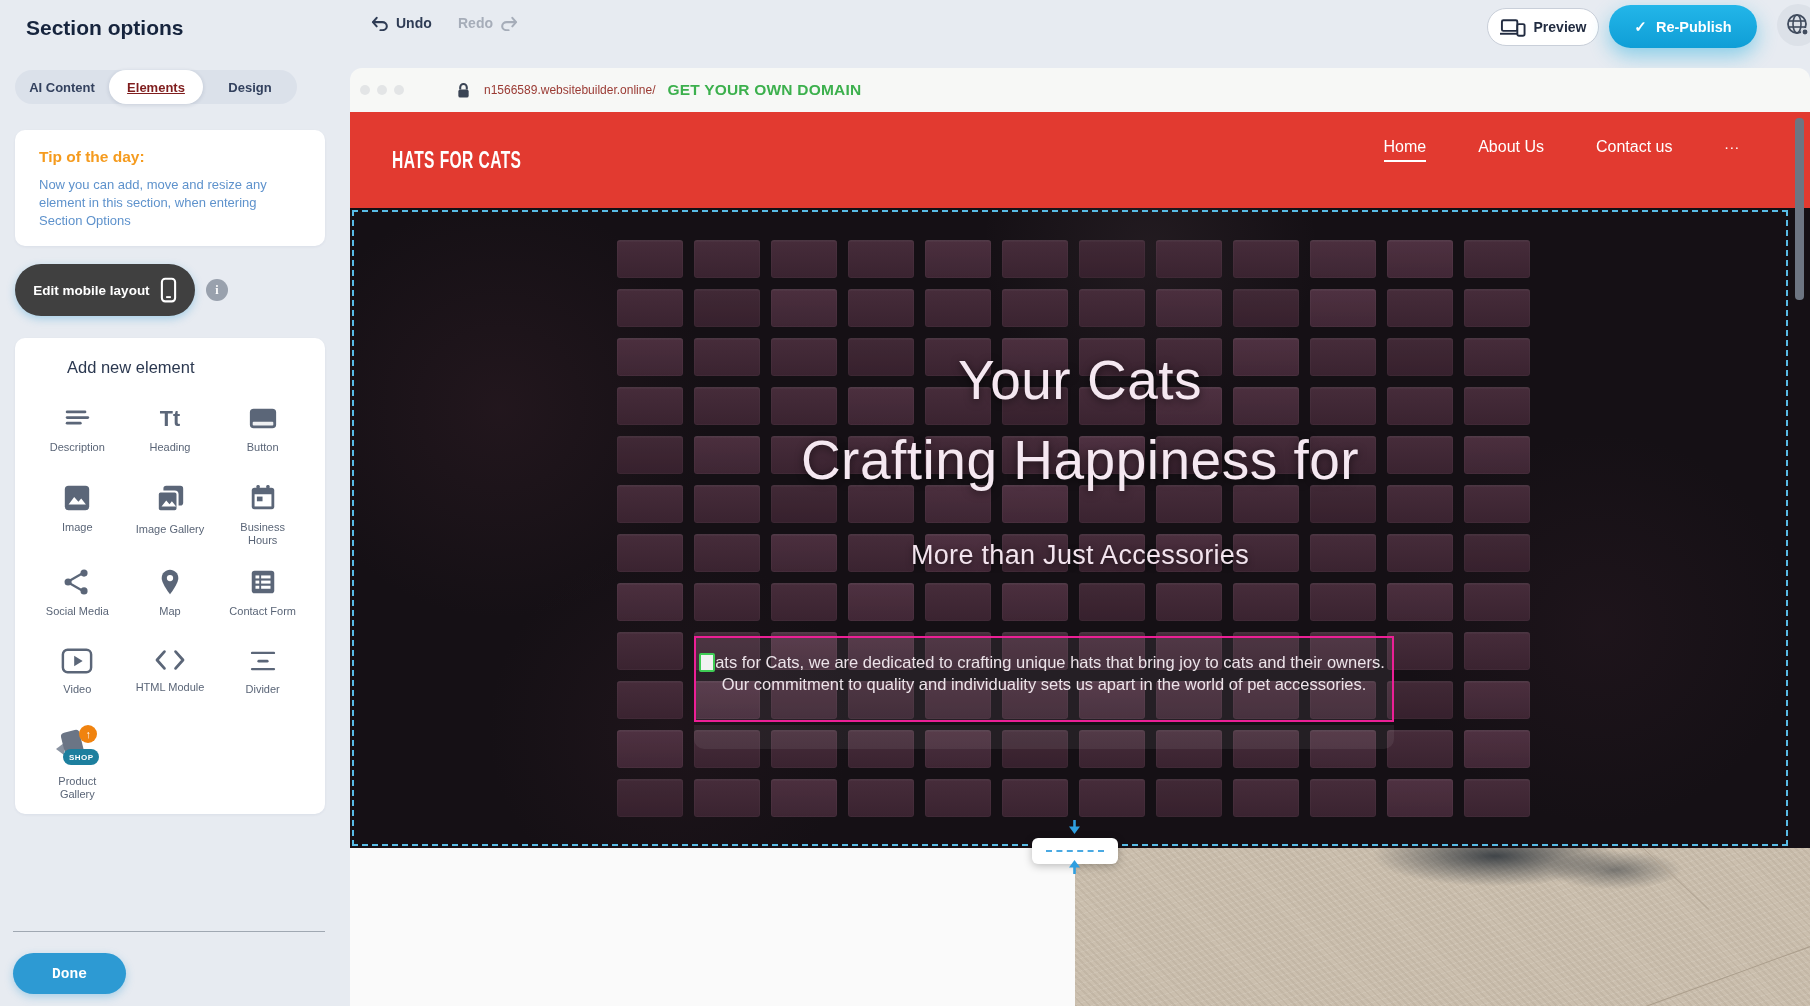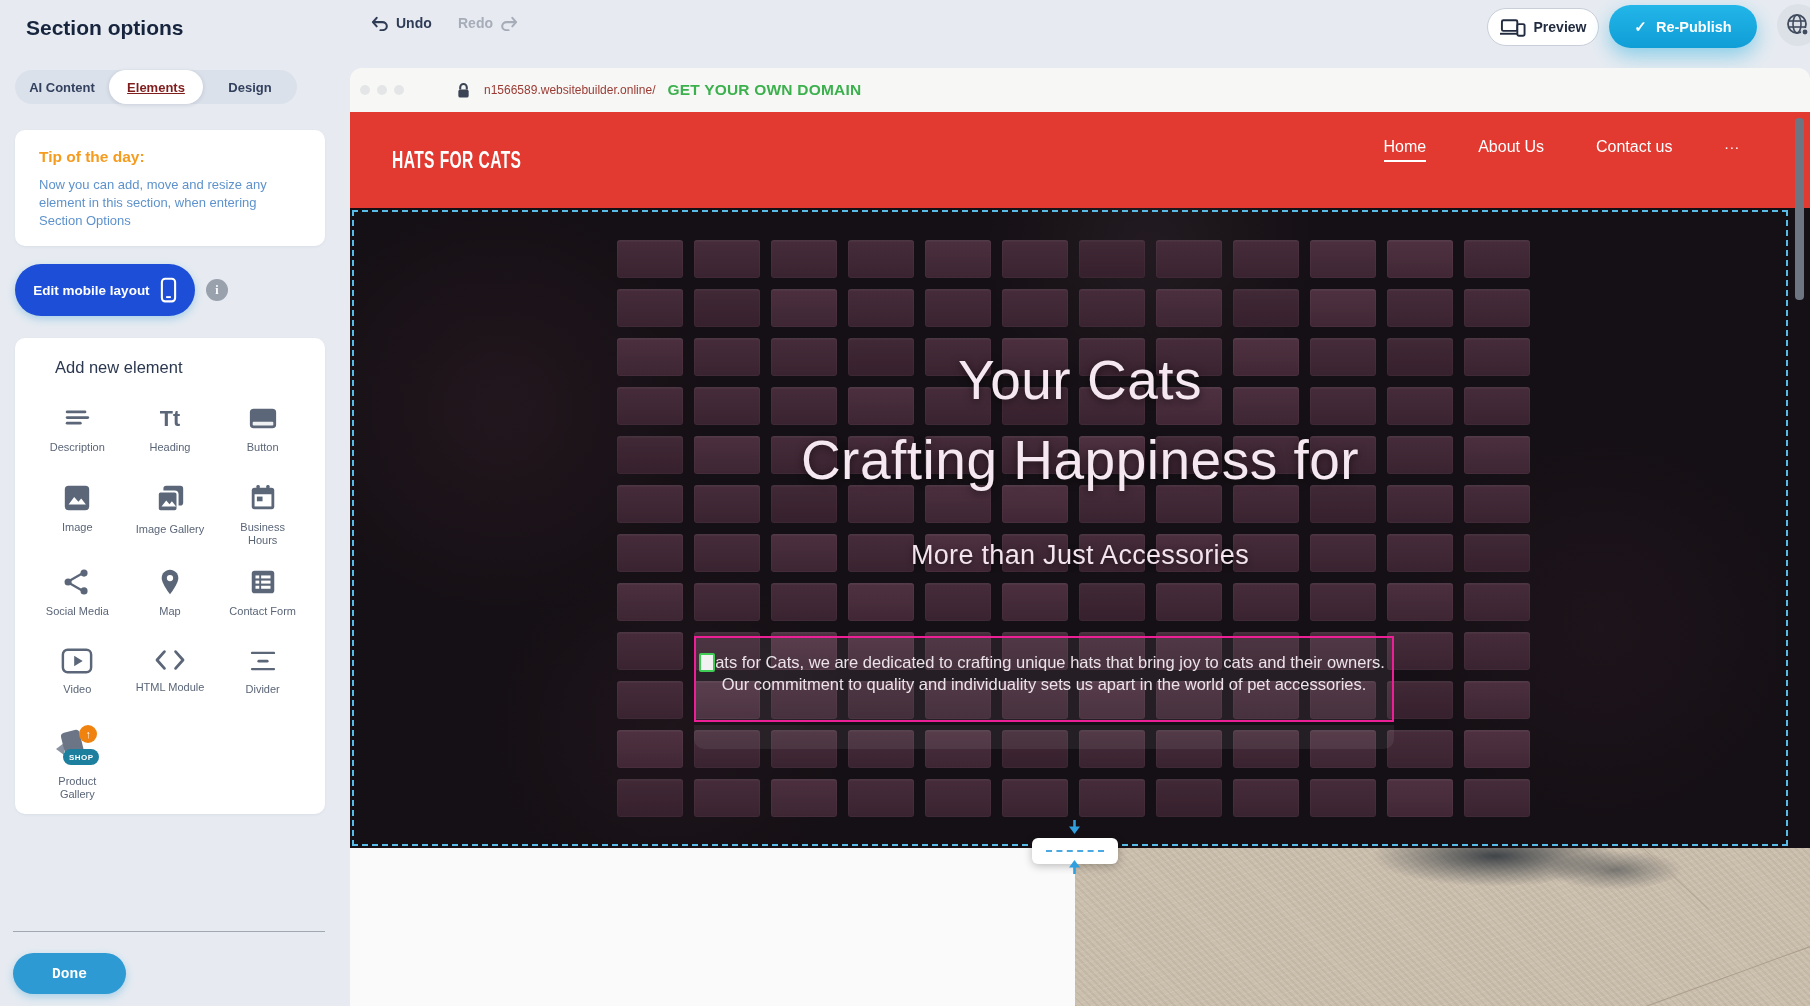--- a/index.html
+++ b/index.html
@@ -17,24 +17,24 @@
 
   
   .panel-title { left:26px; top:16px; font-size:21px; font-weight:bold; color:#16243d; }
   .tabs { left:15px; top:70px; width:282px; height:34px; background:#dbe1ea; border-radius:17px; display:flex; align-items:center; }
   .tab { flex:1; height:34px; display:flex; align-items:center; justify-content:center; font-size:13px; font-weight:bold; color:#33415e; border-radius:17px; cursor:pointer; }
   .tab.active { background:#fff; box-shadow:0 1px 4px rgba(20,40,80,.15); color:#7f1d1d;text-decoration:underline; }
   .card { background:#fff; border-radius:10px; box-shadow:0 1px 3px rgba(20,40,80,.06); }
   .tip-card { left:15px; top:130px; width:310px; height:116px; padding:18px 24px; }
   .tip-heading { font-size:15.5px; font-weight:bold; color:#f59b1e; margin-bottom:10px; }
   .tip-body { font-size:13px; line-height:18px; color:#5e92cc; width:262px; }
-  .edit-mobile-btn { left:15px; top:264px; width:180px; height:52px; background:#1d4ed8; border-radius:26px; display:flex; align-items:center; justify-content:center; gap:10px; color:#fff; font-size:13.5px; font-weight:bold; cursor:pointer; box-shadow:0 3px 8px rgba(45,154,211,.35); }
+  .edit-mobile-btn { left:15px; top:264px; width:180px; height:52px; background:#404040; border-radius:26px; display:flex; align-items:center; justify-content:center; gap:10px; color:#fff; font-size:13.5px; font-weight:bold; cursor:pointer; box-shadow:0 3px 8px rgba(45,154,211,.35); }
   .info-btn { left:206px; top:279px; width:22px; height:22px; border-radius:50%; background:#99a1ad; color:#fff; font-size:12px; font-weight:bold; display:flex; align-items:center; justify-content:center; font-family:"Liberation Serif", serif; cursor:pointer; }
   .add-card { left:15px; top:338px; width:310px; height:476px; padding:20px 16px; }
-  .add-title { font-size:16.5px; color:#2b3850; margin-left:24px; margin-bottom:18px; }
+  .add-title { font-size:16.5px; color:#2b3850; margin-left:36px; margin-bottom:18px; }
   .add-grid { display:grid; grid-template-columns:1fr 1fr 1fr; row-gap:12px; }
   .cell { display:flex; flex-direction:column; align-items:center; gap:8px; min-height:68px; padding-top:8px; cursor:pointer; }
   .cell .cl { font-size:11px; color:#5a6577; text-align:center; line-height:13px; max-width:70px; }
   .cell svg { display:block; }
   .pg-icon { position:relative; width:44px; height:40px; }
   .pg-rect { position:absolute; left:8px; top:4px; width:19px; height:26px; background:#6b7585; border-radius:4px; transform:rotate(-14deg); }
   .pg-tri { position:absolute; left:1px; top:16px; width:0; height:0; border-top:6px solid transparent; border-bottom:6px solid transparent; border-right:8px solid #8a93a1; }
   .pg-circle { position:absolute; right:2px; top:-2px; width:18px; height:18px; border-radius:50%; background:#f0830f; color:#fff; font-size:11px; font-weight:bold; display:flex; align-items:center; justify-content:center; }
   .pg-pill { position:absolute; left:8px; bottom:2px; width:36px; height:16px; background:#1d7f9e; border-radius:9px; color:#fff; font-size:8px; font-weight:bold; letter-spacing:.5px; display:flex; align-items:center; justify-content:center; }
   .panel-divider { left:13px; top:931px; width:312px; height:0; border-top:1.5px solid #a0a8b2; }

